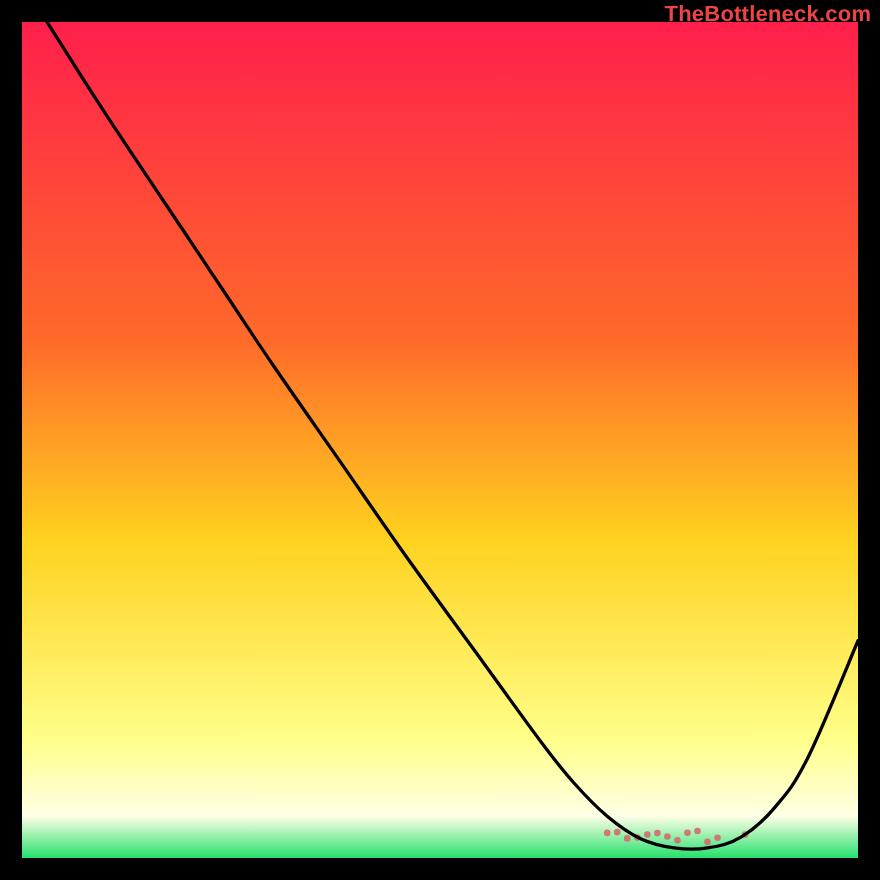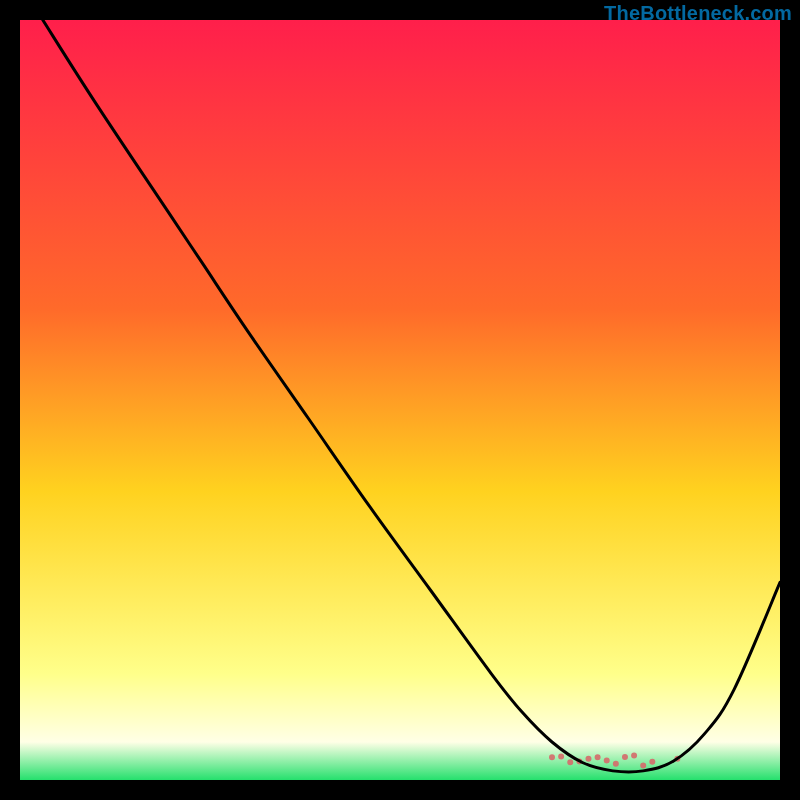--- a/index.html
+++ b/index.html
@@ -25,21 +25,21 @@
     width: 760px;
     height: 760px;
   }
   .watermark {
     position: absolute;
     top: 2px;
     right: 8px;
     font-family: Arial, Helvetica, sans-serif;
     font-size: 20px;
     font-weight: 600;
-    color: #0369a1;
+    color: #ef4444;
     letter-spacing: 0.2px;
   }
 </style>
 </head>
 <body>
 
 <div class="frame">
   <div class="plot">
     <svg id="svg" width="760" height="760" viewBox="0 0 760 760">
       <defs>

